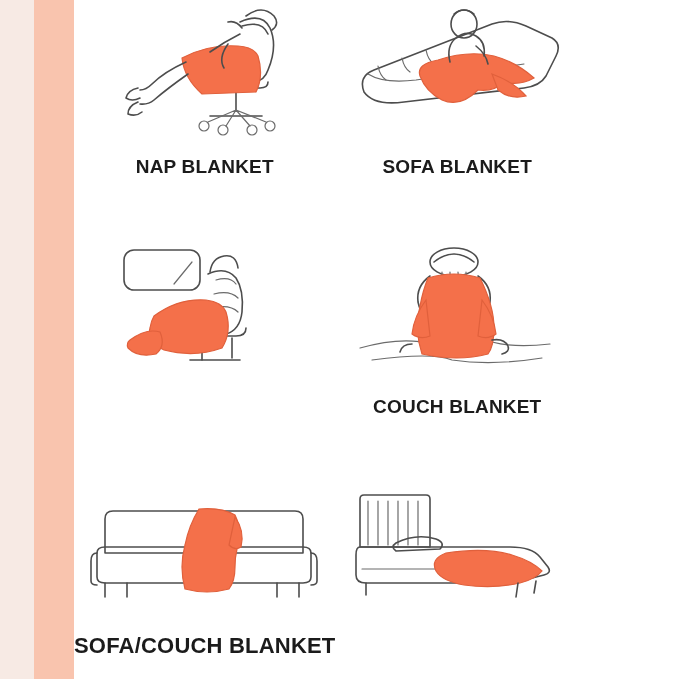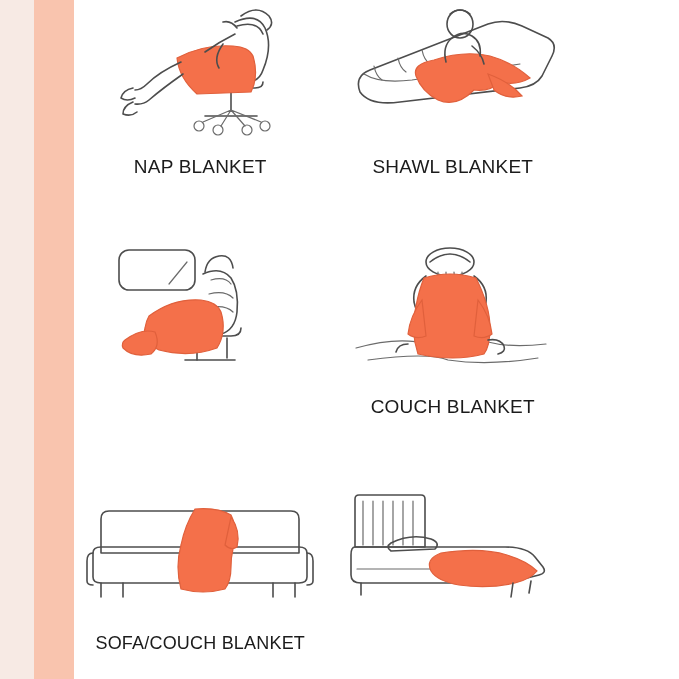--- a/index.html
+++ b/index.html
@@ -12,20 +12,21 @@
     height: 679px;
     font-family: "Liberation Sans", sans-serif;
     overflow: hidden;
   }
   .page {
     position: relative;
     width: 571px;
     height: 679px;
     background: #f3e6df;
     box-sizing: border-box;
+    font-weight: bold;
   }
   
   .band-left {
     position: absolute;
     left: 0; top: 0;
     width: 34px; height: 679px;
     background: #f7eae4;
   }
   .band-right {
     position: absolute;
@@ -76,21 +77,21 @@
   }
   .art svg { display: block; }
   .caption {
     font-size: 19px;
     color: #1b1b1b;
     letter-spacing: .2px;
     text-align: center;
     margin-top: 2px;
     white-space: nowrap;
   }
-  .caption.small { font-size: 18px; }
+  .caption.small { font-size: 22px; }
   .c-r1 .art { margin-top: 4px; }
   .c-r2 .art { margin-top: 18px; }
   .c-r3 .art { margin-top: 28px; }
   .stroke { fill: none; stroke: #4d4d4d; stroke-width: 1.6; stroke-linejoin: round; stroke-linecap: round; }
   .stroke-thin { fill: none; stroke: #6b6b6b; stroke-width: 1.2; stroke-linecap: round; }
   .blanket { fill: #f4704a; stroke: #e0603c; stroke-width: 1.2; }
 </style>
 </head>
 <body>
 
@@ -149,21 +150,21 @@
 
             <path class="blanket" d="M96 56 q30 -10 56 -4 q22 6 40 22 q-14 8 -30 4 q-10 10 -26 8 q-18 18 -36 10 q-16 -8 -22 -24 q-4 -12 18 -16 z"></path>
             <path class="blanket" d="M150 70 q22 8 34 22 q-16 4 -28 -6 z"></path>
 
             <path class="stroke" d="M108 58 q-4 -16 6 -24 q10 -8 20 -2 q10 6 8 20"></path>
             <ellipse class="stroke" cx="122" cy="20" rx="13" ry="14"></ellipse>
             <path class="stroke" d="M112 10 q10 -8 20 0"></path>
             <path class="stroke" d="M134 42 q10 8 12 18"></path>
           </svg>
         </div>
-        <div class="caption">SHAWL BLANKET</div>
+        <div class="caption">SOFA BLANKET</div>
       </div>
 
       <div class="cell c-r2">
         <div class="art">
           <svg width="230" height="150" viewBox="0 0 230 150">
 
             <rect class="stroke" x="34" y="6" width="76" height="40" rx="10"></rect>
             <path class="stroke-thin" d="M84 40 l18 -22"></path>
 
             <path class="stroke" d="M118 30 q18 -8 28 4 q8 12 6 34 q-2 18 -16 22 l-26 2"></path>

